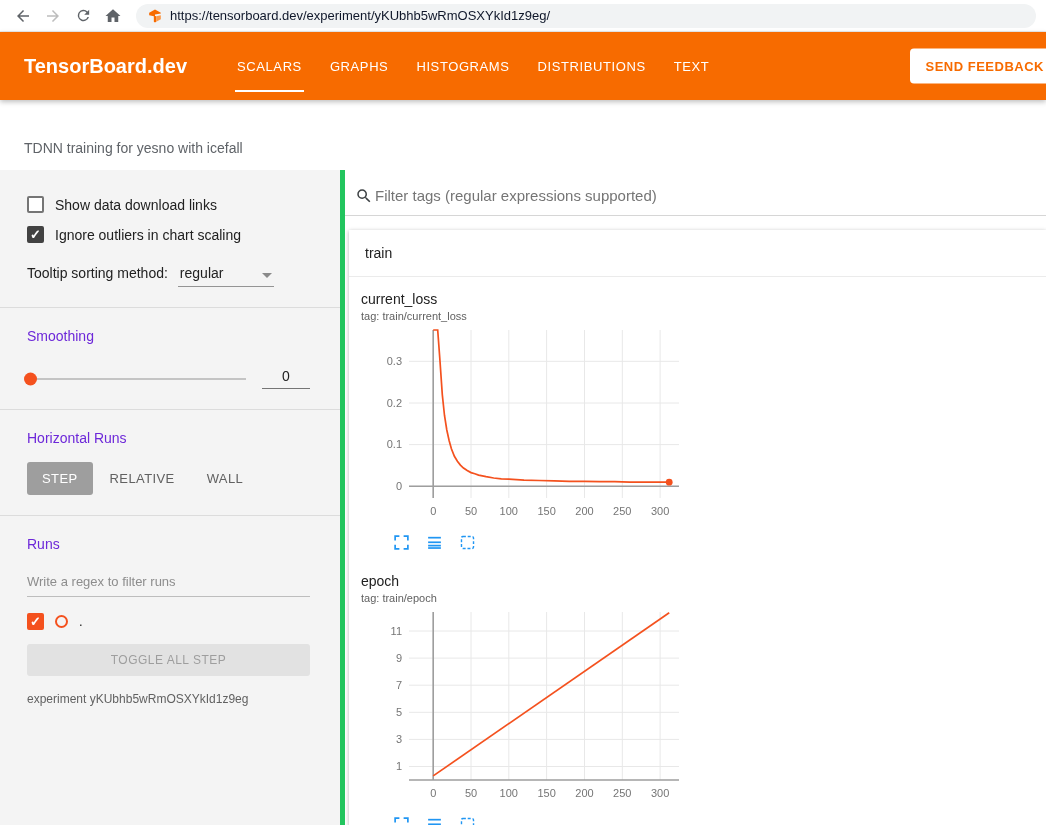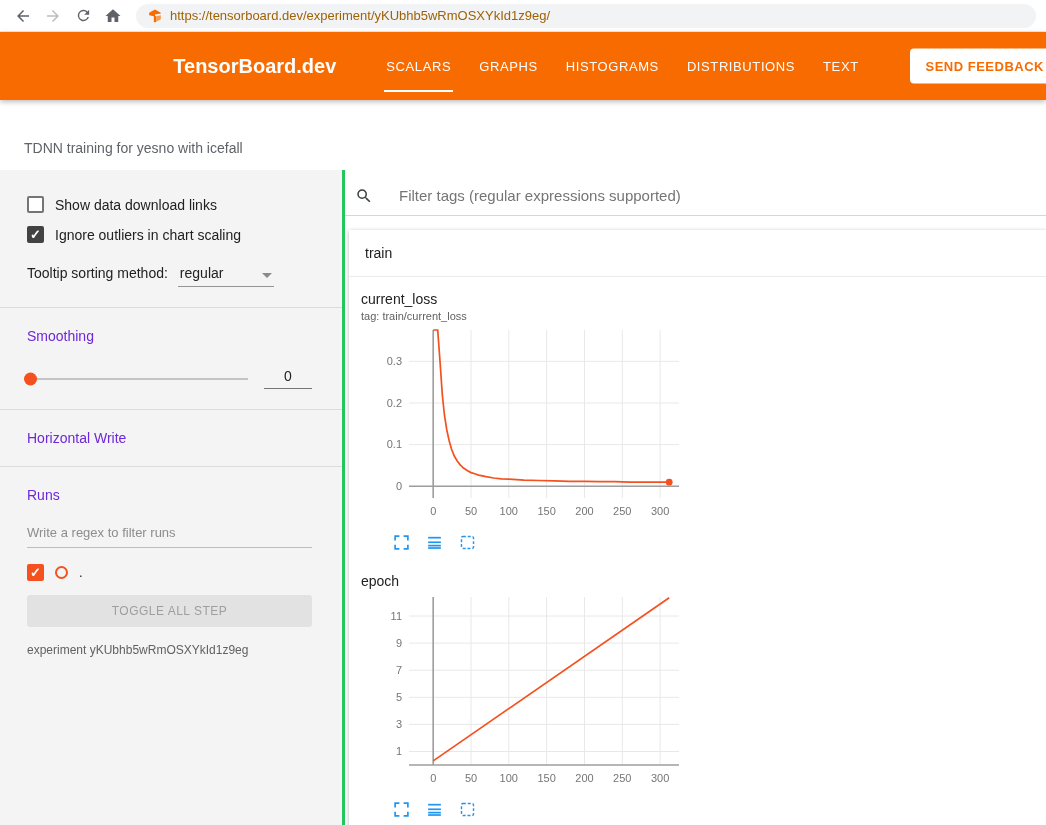--- a/index.html
+++ b/index.html
@@ -6,37 +6,37 @@
   html,body { margin:0; padding:0; }
   body {
     width:1046px; height:825px; overflow:hidden; background:#fff;
     font-family:"Liberation Sans", sans-serif; color:#212121;
   }
 
   
   .browser { height:32px; background:#fff; display:flex; align-items:center; padding:0 10px; gap:4px; border-bottom:1px solid #ececec; }
   .nav-ic { width:26px; height:26px; display:flex; align-items:center; justify-content:center; border-radius:50%; cursor:pointer; }
   .addr { flex:1; height:24px; background:#f1f3f4; border-radius:12px; display:flex; align-items:center; padding:0 12px; gap:8px; margin-left:6px; }
-  .addr .url { font-size:13px; color:#a16207; white-space:nowrap; }
+  .addr .url { font-size:13px; color:#0f172a; white-space:nowrap; }
 
   
-  .appbar { position:relative; height:68px; background:#f76b00; display:flex; align-items:center; padding:0 24px; box-shadow:0 2px 5px rgba(0,0,0,.25); z-index:5;justify-content:center; }
+  .appbar { position:relative; height:68px; background:#f76b00; display:flex; align-items:center; padding:0 24px; box-shadow:0 2px 5px rgba(0,0,0,.25); z-index:5; }
   .brand { color:#fff; font-size:20px; font-weight:bold; white-space:nowrap; }
   .tabs { display:flex; margin-left:36px; height:52px; align-items:stretch; }
   .tab { color:#fff; font-size:13px; letter-spacing:.6px; padding:0 14px; display:flex; align-items:center; position:relative; cursor:pointer; white-space:nowrap; }
   .tab.active::after { content:""; position:absolute; left:12px; right:12px; bottom:0; height:2px; background:#fff; }
   .feedback { position:absolute; right:-14px; top:50%; transform:translateY(-50%); background:#fff; color:#f76b00; font-size:13px; font-weight:bold; letter-spacing:.5px; padding:10px 16px; border-radius:4px; border:none; cursor:pointer; white-space:nowrap; }
 
   
   .descbar { height:70px; background:#fff; display:flex; align-items:flex-end; padding:0 0 14px 24px; font-size:14px; color:#5f6368; }
 
   
   .content { display:flex; height:655px; }
 
-  .sidebar { width:345px; min-width:345px; background:#f4f4f4; border-right:3px solid #22c55e; padding:26px 30px 0 27px; font-size:14px; color:#212121; overflow:hidden; }
+  .sidebar { width:345px; min-width:345px; background:#f4f4f4; border-right:5px solid #22c55e; padding:26px 30px 0 27px; font-size:14px; color:#212121; overflow:hidden; }
   .chk-row { display:flex; align-items:center; gap:11px; margin-bottom:13px; cursor:pointer; }
   .chk { width:17px; height:17px; border:2px solid #757575; border-radius:2px; background:#fff; flex:none; position:relative; }
   .chk.checked { background:#424242; border-color:#424242; }
   .chk.checked::after { content:"\2713"; position:absolute; left:1px; top:-1px; color:#fff; font-size:13px; font-weight:bold; }
   .chk.run-checked { background:#f4511e; border-color:#f4511e; }
   .tooltip-row { display:flex; align-items:baseline; gap:10px; margin-top:20px; }
   .select { position:relative; min-width:96px; border-bottom:1px solid #949494; padding:2px 22px 5px 2px; font-size:14px; cursor:pointer; }
   .select .arrow { position:absolute; right:2px; bottom:8px; width:0; height:0; border-left:5px solid transparent; border-right:5px solid transparent; border-top:5px solid #8a8a8a; }
   .divider { height:1px; background:#dcdcdc; margin:20px -30px 20px -27px; }
   .side-label { font-size:14px; color:#6d28d9; }
@@ -49,21 +49,21 @@
   .axis-btn.active { background:#9e9e9e; color:#fff; }
   .runs-input { margin-top:18px; border:none; border-bottom:1px solid #bdbdbd; background:transparent; width:100%; font-size:13px; padding:4px 0 7px; color:#424242; outline:none; }
   .runs-input::placeholder { color:#8d8d8d; }
   .run-row { display:flex; align-items:center; gap:11px; margin-top:16px; }
   .run-circle { width:13px; height:13px; border-radius:50%; border:2px solid #f4511e; flex:none; }
   .run-label { font-size:13px; color:#212121; }
   .toggle-all { margin-top:14px; width:100%; background:#e2e2e2; color:#9e9e9e; font-size:12px; letter-spacing:.5px; text-align:center; padding:9px 0; border-radius:3px; border:none; cursor:pointer; }
   .exp-caption { margin-top:16px; font-size:12px; color:#616161; }
 
   .main { flex:1; background:#fff; position:relative; overflow:hidden; }
-  .filter-row { display:flex; align-items:center; gap:24px; padding:16px 0 10px 10px; border-bottom:1px solid #d6d6d6; }
+  .filter-row { display:flex; align-items:center; gap:0; padding:16px 0 10px 10px; border-bottom:1px solid #d6d6d6; }
   .filter-input { border:none; outline:none; flex:1; font-size:15px; color:#424242; background:transparent; font-family:"Liberation Sans", sans-serif; }
   .filter-input::placeholder { color:#757575; }
 
   .card { margin:14px 0 0 4px; background:#fff; box-shadow:0 1px 4px rgba(0,0,0,.3); min-height:620px; }
   .card-header { padding:15px 16px; font-size:14px; color:#212121; border-bottom:1px solid #ebebeb; }
   .charts { display:flex; flex-wrap:wrap; padding:0 4px 8px 4px; }
   .chart-block { width:348px; padding:14px 0 0 8px; margin-bottom:6px; }
   .chart-title { font-size:14px; color:#212121; }
   .chart-tag { font-size:11px; color:#616161; margin-top:3px; }
   .chart-plot { margin-top:2px; }
@@ -147,21 +147,26 @@
     <div class="side-label">Smoothing</div>
     <div class="slider-row">
       <div class="slider">
         <div class="thumb"></div>
       </div>
       <div class="slider-val">0</div>
     </div>
 
     <div class="divider"></div>
 
-    <div class="side-label">Horizontal Write</div>
+    <div class="side-label">Horizontal Runs</div>
+    <div class="axis-btns">
+      <span class="axis-btn active">STEP</span>
+      <span class="axis-btn">RELATIVE</span>
+      <span class="axis-btn">WALL</span>
+    </div>
 
     <div class="divider"></div>
 
     <div class="side-label">Runs</div>
     <input class="runs-input" placeholder="Write a regex to filter runs" style="">
     <div class="run-row">
       <span class="chk run-checked checked"></span>
       <span class="run-circle"></span>
       <span class="run-label">.</span>
     </div>
@@ -229,20 +234,21 @@
               </span>
               <span class="cicon">
                 <svg width="17" height="17" viewBox="0 0 24 24" fill="none" stroke="#2096f3" stroke-width="2" stroke-dasharray="4.2 2.6">
                   <rect x="3.5" y="3.5" width="17" height="17" rx="2"></rect>
                 </svg>
               </span>
             </div>
           </div>
           <div class="chart-block">
             <div class="chart-title">epoch</div>
+            <div class="chart-tag">tag: train/epoch</div>
             <div class="chart-plot"><svg width="332" height="204" viewBox="0 0 332 204">
                 <line x1="48" x2="318" y1="160.5" y2="160.5" stroke="#e8e8e8"></line>
                 <text class="tick" x="41" y="164.0" text-anchor="end">1</text>
                 <line x1="48" x2="318" y1="133.4" y2="133.4" stroke="#e8e8e8"></line>
                 <text class="tick" x="41" y="136.9" text-anchor="end">3</text>
                 <line x1="48" x2="318" y1="106.3" y2="106.3" stroke="#e8e8e8"></line>
                 <text class="tick" x="41" y="109.8" text-anchor="end">5</text>
                 <line x1="48" x2="318" y1="79.2" y2="79.2" stroke="#e8e8e8"></line>
                 <text class="tick" x="41" y="82.7" text-anchor="end">7</text>
                 <line x1="48" x2="318" y1="52.1" y2="52.1" stroke="#e8e8e8"></line>

